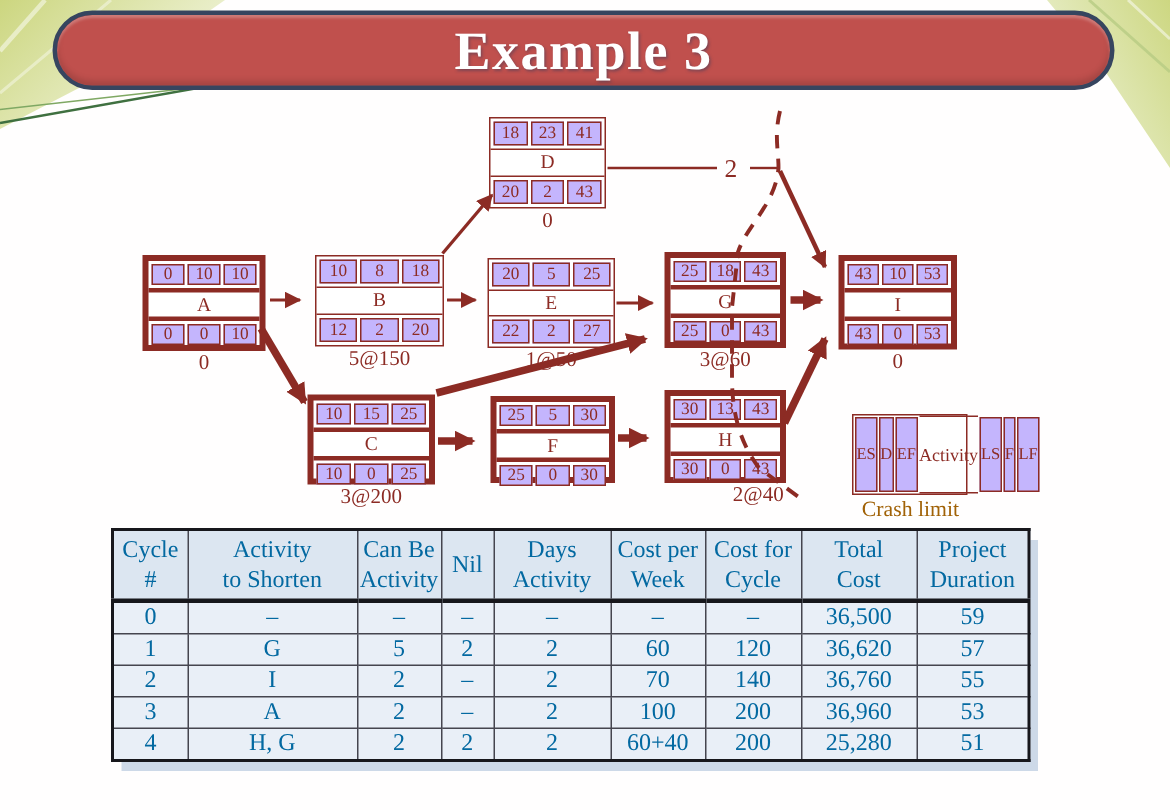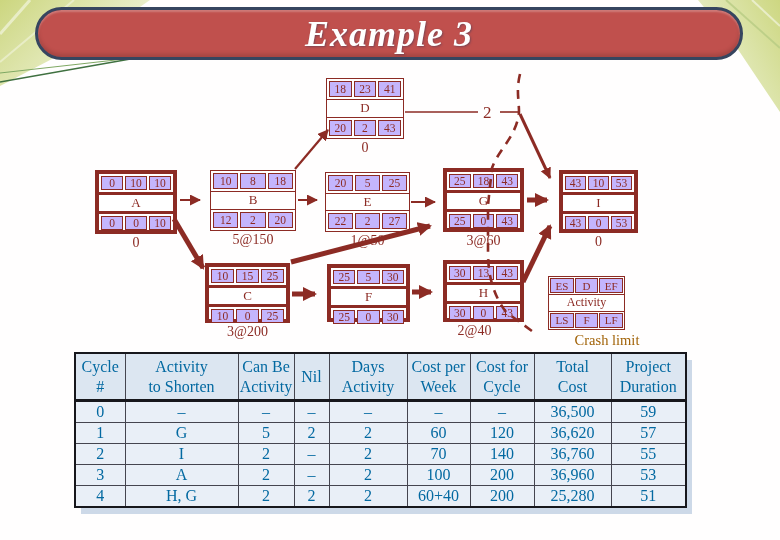--- a/index.html
+++ b/index.html
@@ -11,21 +11,21 @@
   
   .bg-decor{position:absolute;left:0;top:0;z-index:0;}
   
   .title-bar{
     position:absolute;left:35px;top:7px;width:708px;height:53px;z-index:3;
     background:#C0504D;border:3px solid #36455F;border-radius:28px;
     box-shadow:inset 0 2px 2px rgba(255,255,255,.25), inset 0 -3px 4px rgba(0,0,0,.15);
     display:flex;align-items:center;justify-content:center;box-sizing:border-box;
   }
   .title-text{
-    color:#ffffff;font-size:36px;font-style:italic;font-weight:bold;
+    color:#ffffff;font-size:36px;font-weight:bold;
     font-family:"Liberation Serif", serif;letter-spacing:1px;
     text-shadow:1px 1px 2px rgba(60,60,90,.5);
   }
   
   .diagram{position:absolute;left:0;top:0;width:780px;height:352px;z-index:1;}
   .arrows{position:absolute;left:0;top:0;z-index:4;pointer-events:none;}
   .node{
     position:absolute;box-sizing:border-box;background:#fff;
     border:1.5px solid #8C2B24;display:flex;flex-direction:column;z-index:2;
     color:#8C2B24;
@@ -41,23 +41,23 @@
     flex:1;display:flex;align-items:center;justify-content:center;
     border-top:1.5px solid #8C2B24;border-bottom:1.5px solid #8C2B24;
     font-size:13px;
   }
   .node.critical .nmid{border-top-width:3px;border-bottom-width:3px;}
   .crash-label{
     position:absolute;text-align:center;color:#8C2B24;font-size:14px;z-index:2;
   }
   
   .legend{
-    position:absolute;left:548px;top:276px;width:77px;height:54px;z-index:2;
+    position:absolute;left:568px;top:276px;width:77px;height:54px;z-index:2;
     box-sizing:border-box;background:#fff;border:1px solid #8C2B24;
-    display:flex;flex-direction:column;color:#8C2B24;
+    display:flex;color:#8C2B24;
   }
   .legend .nrow{gap:1px;padding:1px;}
   .legend .ncell{font-size:11px;}
   .legend .nmid{border-top-width:1px;border-bottom-width:1px;font-size:12px;}
   .legend-caption{
     position:absolute;left:560px;top:332px;width:94px;text-align:center;
     color:#a16207;font-size:14.5px;z-index:2;
   }
   
   .crash-table{
@@ -213,21 +213,21 @@
             <span class="ncell">13</span>
             <span class="ncell">43</span>
           </div>
           <div class="nmid">H</div>
           <div class="nrow">
             <span class="ncell">30</span>
             <span class="ncell">0</span>
             <span class="ncell">43</span>
           </div>
         </div>
-        <div class="crash-label" style="left: 434px; top: 323px; width: 81px;">2@40</div>
+        <div class="crash-label" style="left: 465px; top: 323px; width: 81px;">2@40</div>
         <div class="node critical" style="left: 559px; top: 170px; width: 79px; height: 63px;">
           <div class="nrow">
             <span class="ncell">43</span>
             <span class="ncell">10</span>
             <span class="ncell">53</span>
           </div>
           <div class="nmid">I</div>
           <div class="nrow">
             <span class="ncell">43</span>
             <span class="ncell">0</span>

